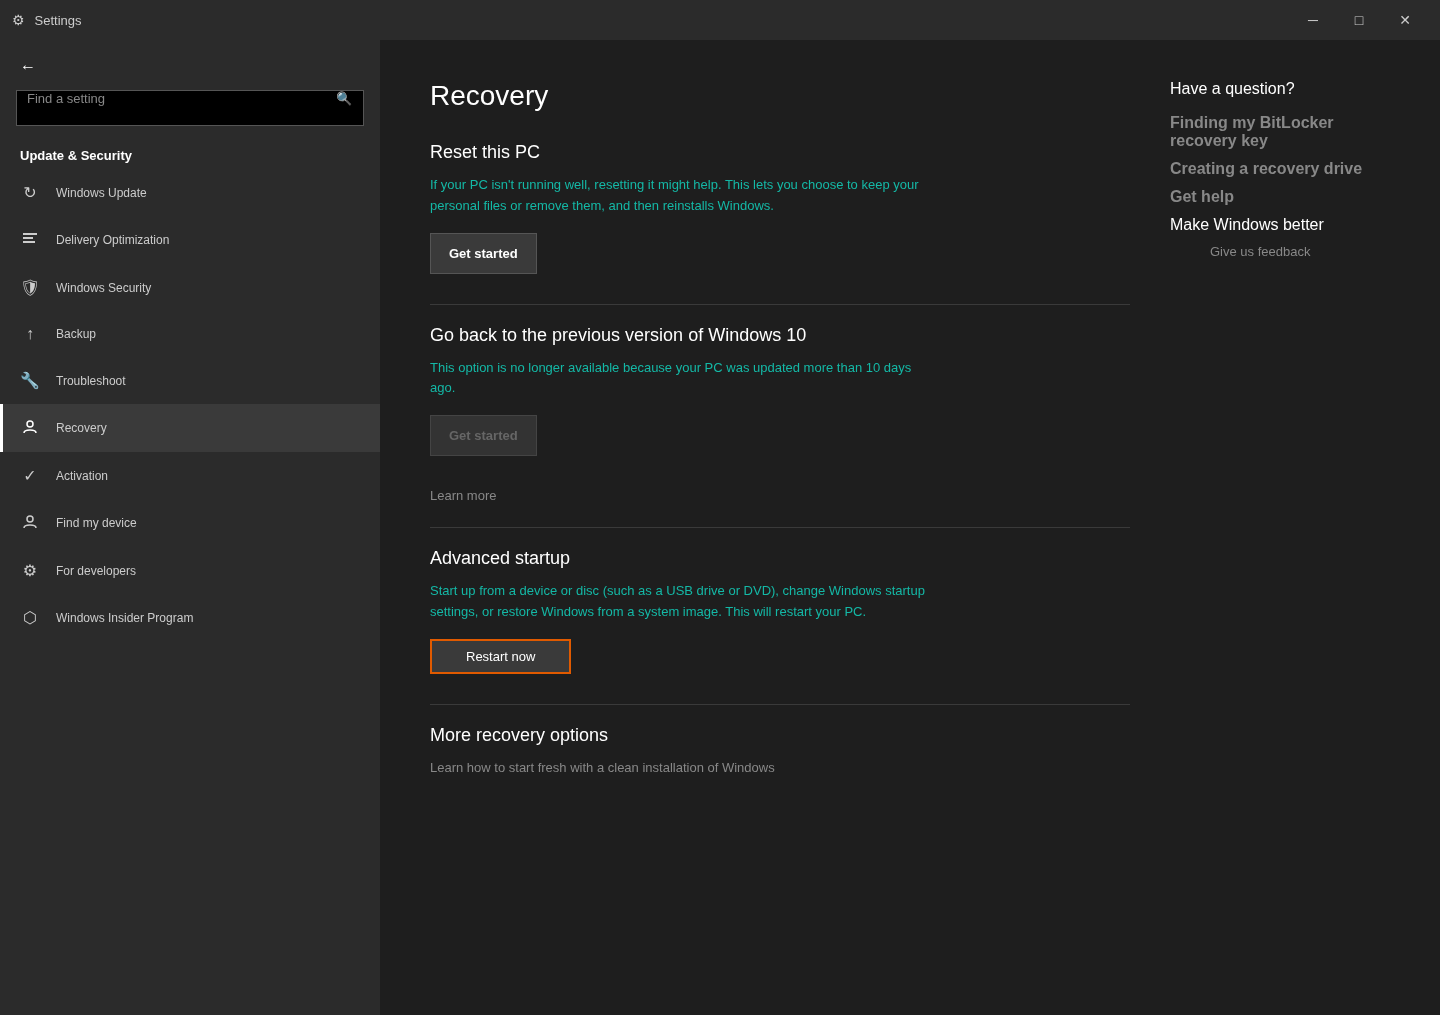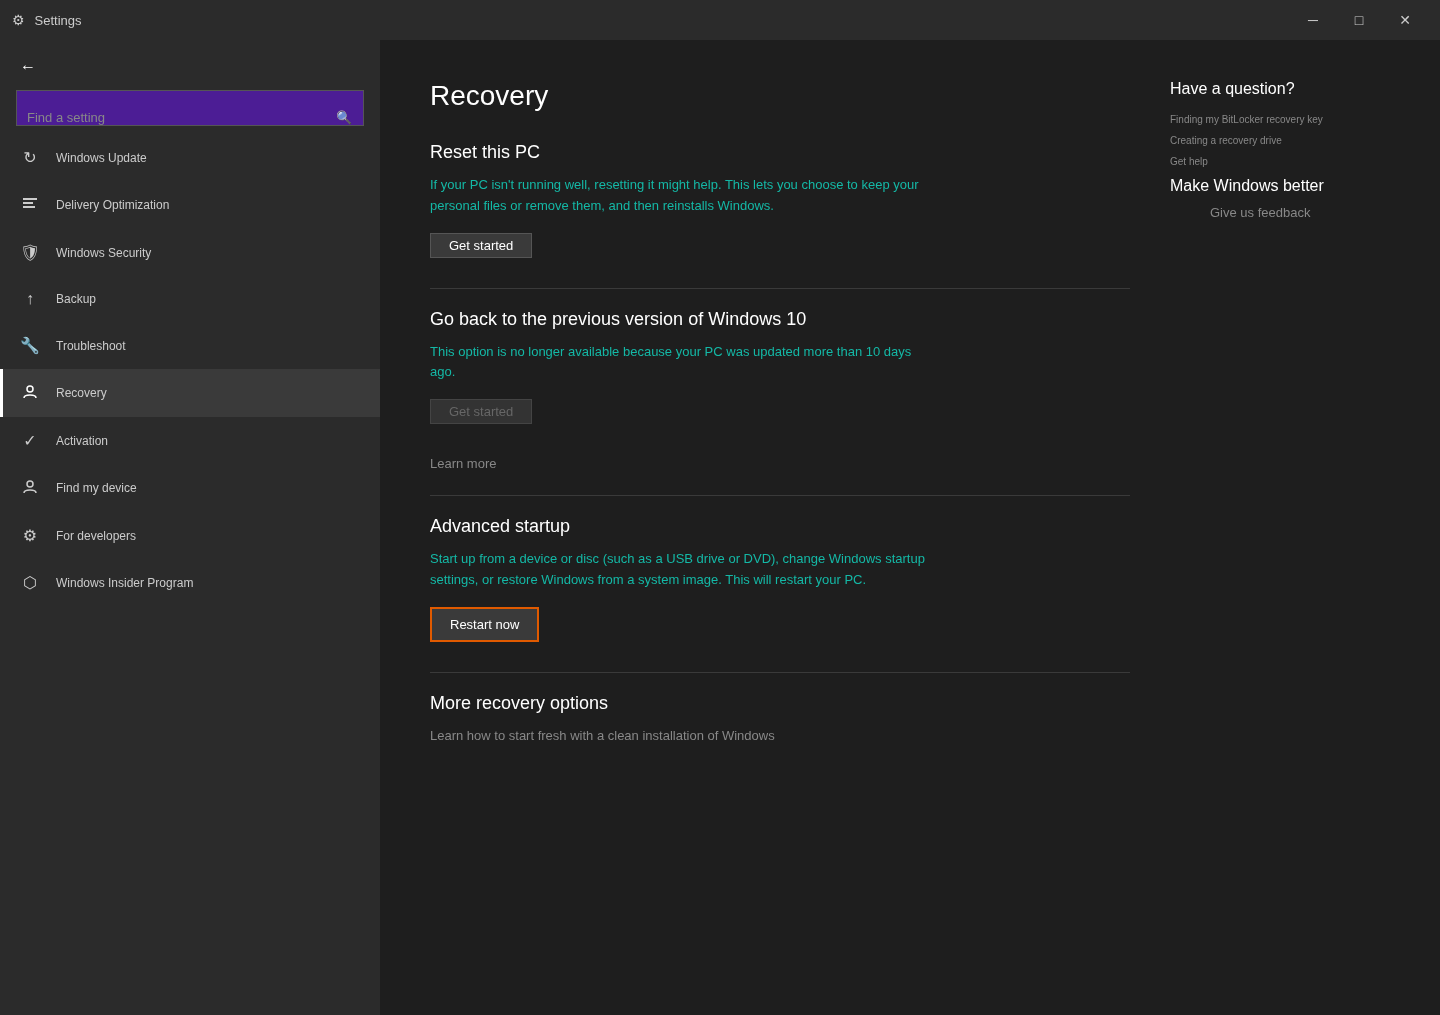--- a/index.html
+++ b/index.html
@@ -76,22 +76,22 @@
       align-items: center;
       gap: 10px;
       padding: 16px 20px;
       cursor: pointer;
     }
     .back-arrow { font-size: 16px; color: #ffffff; }
 
     .search-box {
       margin: 0 16px 8px 16px;
       display: flex;
-      align-items: flex-end;
-      background: #4c1d95;
+      align-items: flex-start;
+      background: #000000;
       border: 1px solid #555;
       height: 36px;
       padding: 0 10px;
       gap: 8px;
     }
     .search-box input {
       background: transparent;
       border: none;
       outline: none;
       color: #cccccc;
@@ -168,37 +168,38 @@
       color: #14b8a6;
       line-height: 1.6;
       margin-bottom: 16px;
       max-width: 500px;
     }
 
     .btn {
       background: #3a3a3a;
       color: #ffffff;
       border: 1px solid #555;
-      padding: 4px 18px;
+      padding: 12px 18px;
       font-size: 13px;
       font-family: 'Segoe UI', sans-serif;
       cursor: pointer;
+      font-weight: bold;
     }
     .btn:disabled {
       color: #666;
       cursor: default;
       background: #333;
       border-color: #444;
     }
 
     .btn-restart {
       background: #3a3a3a;
       color: #ffffff;
       border: 2px solid #e05a00;
-      padding: 8px 18px;
+      padding: 8px 34px;
       font-size: 13px;
       font-family: 'Segoe UI', sans-serif;
       cursor: pointer;
       text-align: center;
     }
 
     .divider {
       border: none;
       border-top: 1px solid #3a3a3a;
       margin: 20px 0;
@@ -227,24 +228,25 @@
 
     .help-title {
       font-size: 16px;
       font-weight: 400;
       color: #ffffff;
       margin-bottom: 16px;
     }
 
     .help-link {
       display: block;
-      font-size: 10px;
+      font-size: 16px;
       color: #888;
       margin-bottom: 10px;
       cursor: pointer;
+      font-weight: bold;
     }
 
     .make-better-title {
       font-size: 16px;
       font-weight: 400;
       color: #ffffff;
       margin-bottom: 10px;
     }
 
     .feedback-link {
@@ -275,20 +277,21 @@
   <div class="sidebar">
     <div class="sidebar-back">
       <span class="back-arrow">←</span>
     </div>
 
     <div class="search-box">
       <input type="text" placeholder="Find a setting" style="">
       <span class="search-icon">🔍</span>
     </div>
 
+    <div class="sidebar-category">Update &amp; Security</div>
 
     <div class="nav-item">
       <span class="nav-icon">↻</span>
       <span class="nav-label">Windows Update</span>
     </div>
     <div class="nav-item">
       <span class="nav-icon">
         <svg width="16" height="16" viewBox="0 0 16 16" fill="#cccccc">
           <rect x="1" y="3" width="14" height="2"></rect>
           <rect x="1" y="7" width="10" height="2"></rect>

